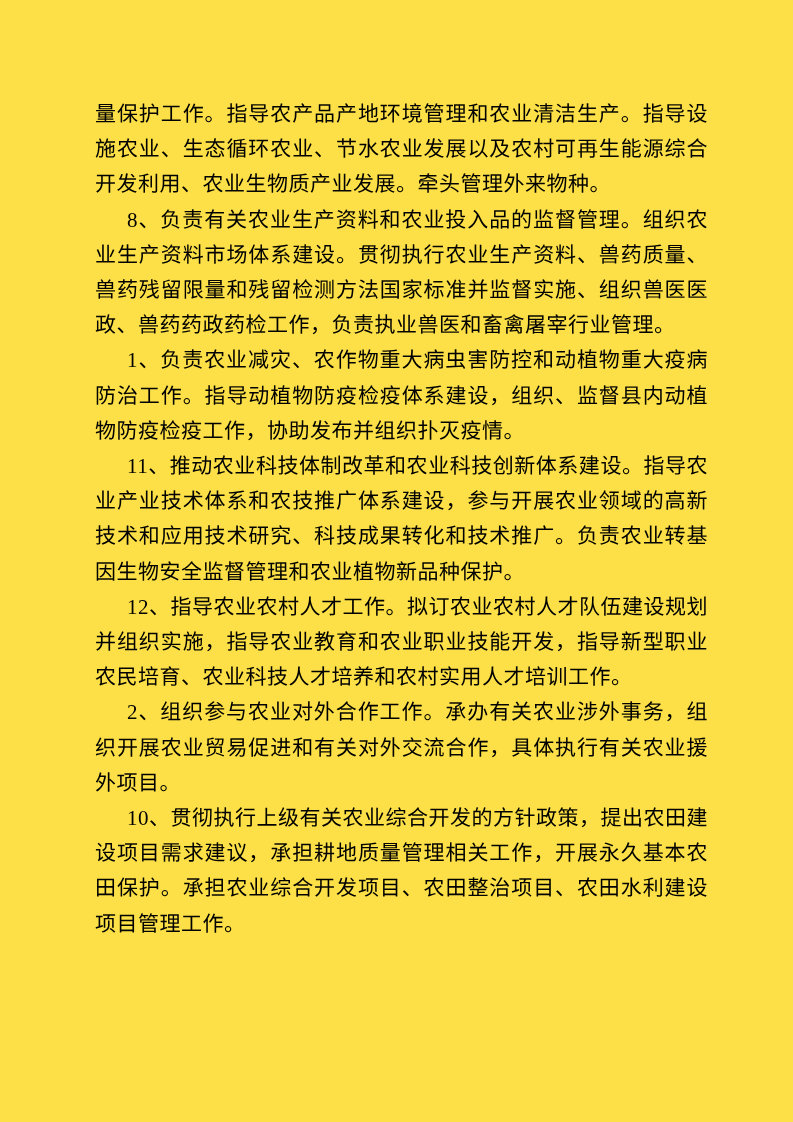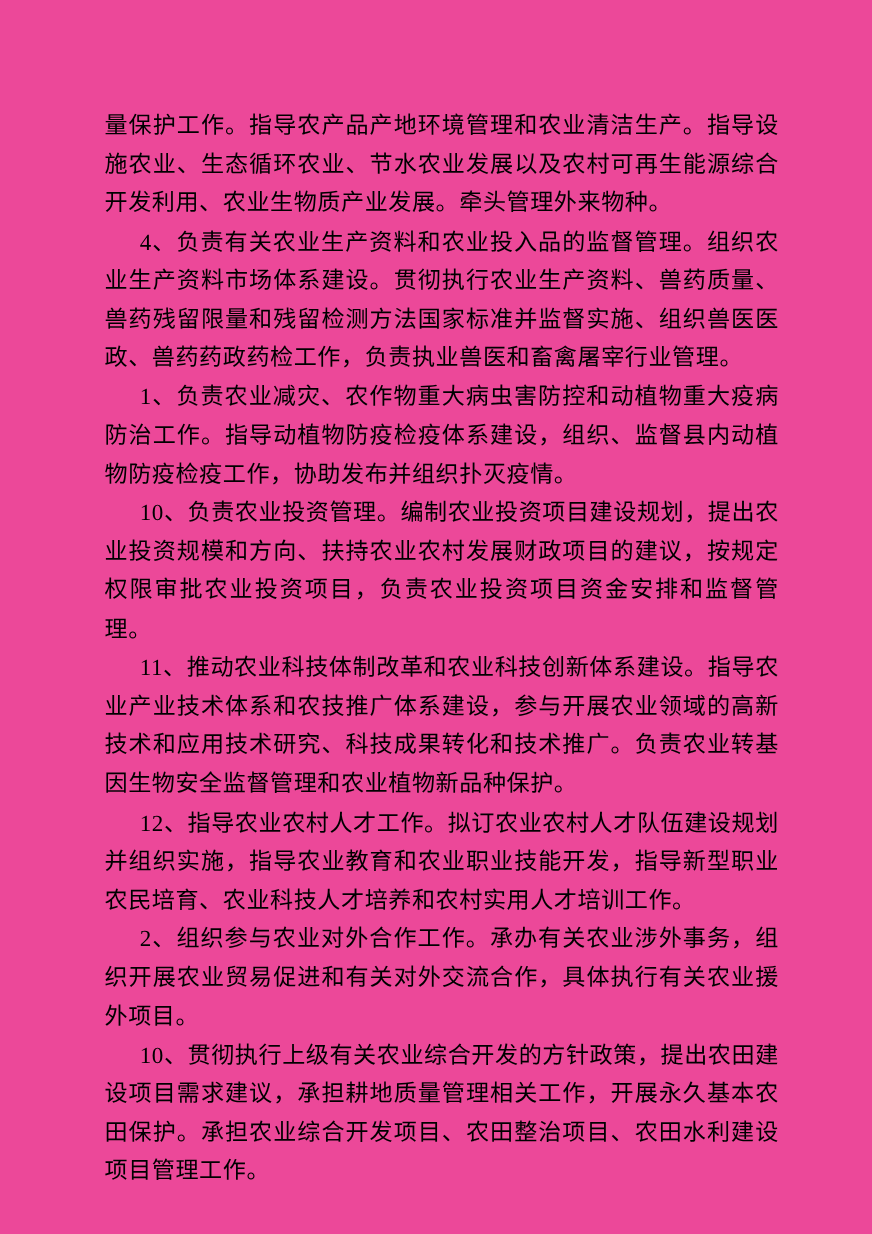--- a/index.html
+++ b/index.html
@@ -30,24 +30,23 @@
     text-justify: inter-ideograph;
     letter-spacing: 0.5px;
   }
   .para.indent {
     text-indent: 32px;
   }
 </style>
 </head>
 <body>
 
-<div class="page" style="background: #ec4899; color: rgb(0, 0, 0);">
+<div class="page" style="background: #fde047; color: rgb(0, 0, 0);">
   <div class="doc-body">
       <p class="para">量保护工作。指导农产品产地环境管理和农业清洁生产。指导设施农业、生态循环农业、节水农业发展以及农村可再生能源综合开发利用、农业生物质产业发展。牵头管理外来物种。</p>
-      <p class="para indent">4、负责有关农业生产资料和农业投入品的监督管理。组织农业生产资料市场体系建设。贯彻执行农业生产资料、兽药质量、兽药残留限量和残留检测方法国家标准并监督实施、组织兽医医政、兽药药政药检工作，负责执业兽医和畜禽屠宰行业管理。</p>
+      <p class="para indent">8、负责有关农业生产资料和农业投入品的监督管理。组织农业生产资料市场体系建设。贯彻执行农业生产资料、兽药质量、兽药残留限量和残留检测方法国家标准并监督实施、组织兽医医政、兽药药政药检工作，负责执业兽医和畜禽屠宰行业管理。</p>
       <p class="para indent">1、负责农业减灾、农作物重大病虫害防控和动植物重大疫病防治工作。指导动植物防疫检疫体系建设，组织、监督县内动植物防疫检疫工作，协助发布并组织扑灭疫情。</p>
-      <p class="para indent">10、负责农业投资管理。编制农业投资项目建设规划，提出农业投资规模和方向、扶持农业农村发展财政项目的建议，按规定权限审批农业投资项目，负责农业投资项目资金安排和监督管理。</p>
       <p class="para indent">11、推动农业科技体制改革和农业科技创新体系建设。指导农业产业技术体系和农技推广体系建设，参与开展农业领域的高新技术和应用技术研究、科技成果转化和技术推广。负责农业转基因生物安全监督管理和农业植物新品种保护。</p>
       <p class="para indent">12、指导农业农村人才工作。拟订农业农村人才队伍建设规划并组织实施，指导农业教育和农业职业技能开发，指导新型职业农民培育、农业科技人才培养和农村实用人才培训工作。</p>
       <p class="para indent">2、组织参与农业对外合作工作。承办有关农业涉外事务，组织开展农业贸易促进和有关对外交流合作，具体执行有关农业援外项目。</p>
       <p class="para indent">10、贯彻执行上级有关农业综合开发的方针政策，提出农田建设项目需求建议，承担耕地质量管理相关工作，开展永久基本农田保护。承担农业综合开发项目、农田整治项目、农田水利建设项目管理工作。</p>
     </div>
 </div>
 
 </body></html>

